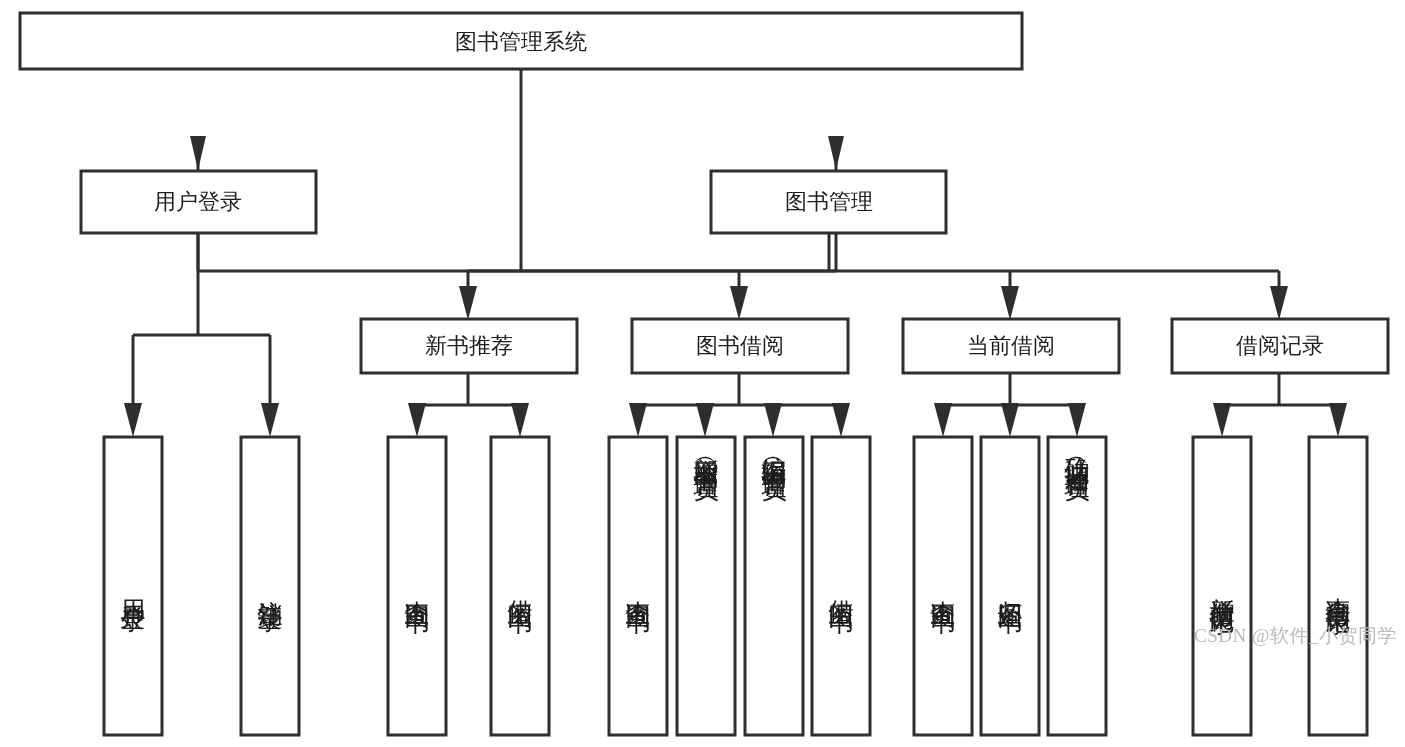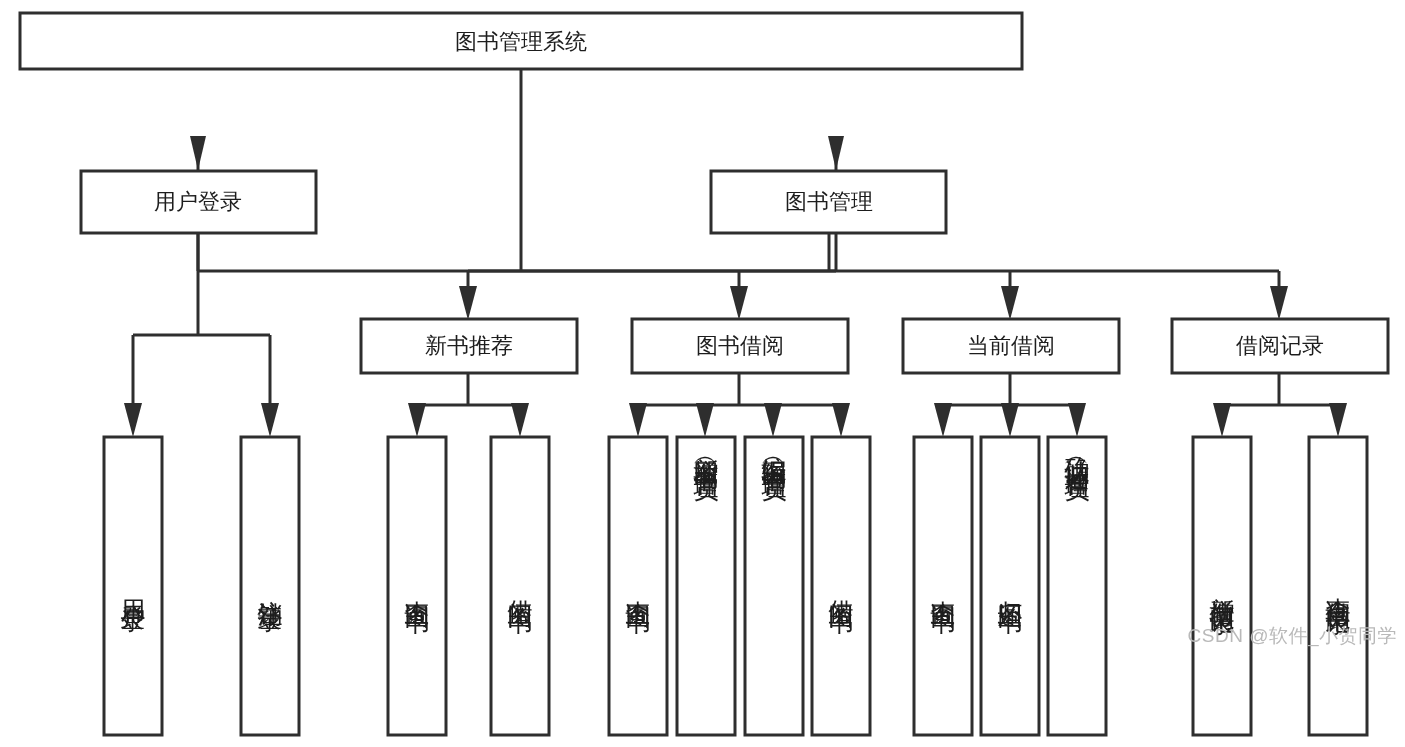--- a/index.html
+++ b/index.html
@@ -63,21 +63,21 @@
     font-size: 25px;
     line-height: 1.08;
     letter-spacing: 3px;
     color: #1d1d1d;
     white-space: nowrap;
   }
   .watermark {
     position: absolute;
     right: 8px;
     bottom: 6px;
-    font-family: Liberation Sans, sans-serif;
+    font-family: Liberation Serif, serif;
     font-size: 19px;
     color: #b9b9b9;
     letter-spacing: 0.5px;
     white-space: nowrap;
   }
 </style>
 </head>
 <body>
 
 <div id="diagram-root">

